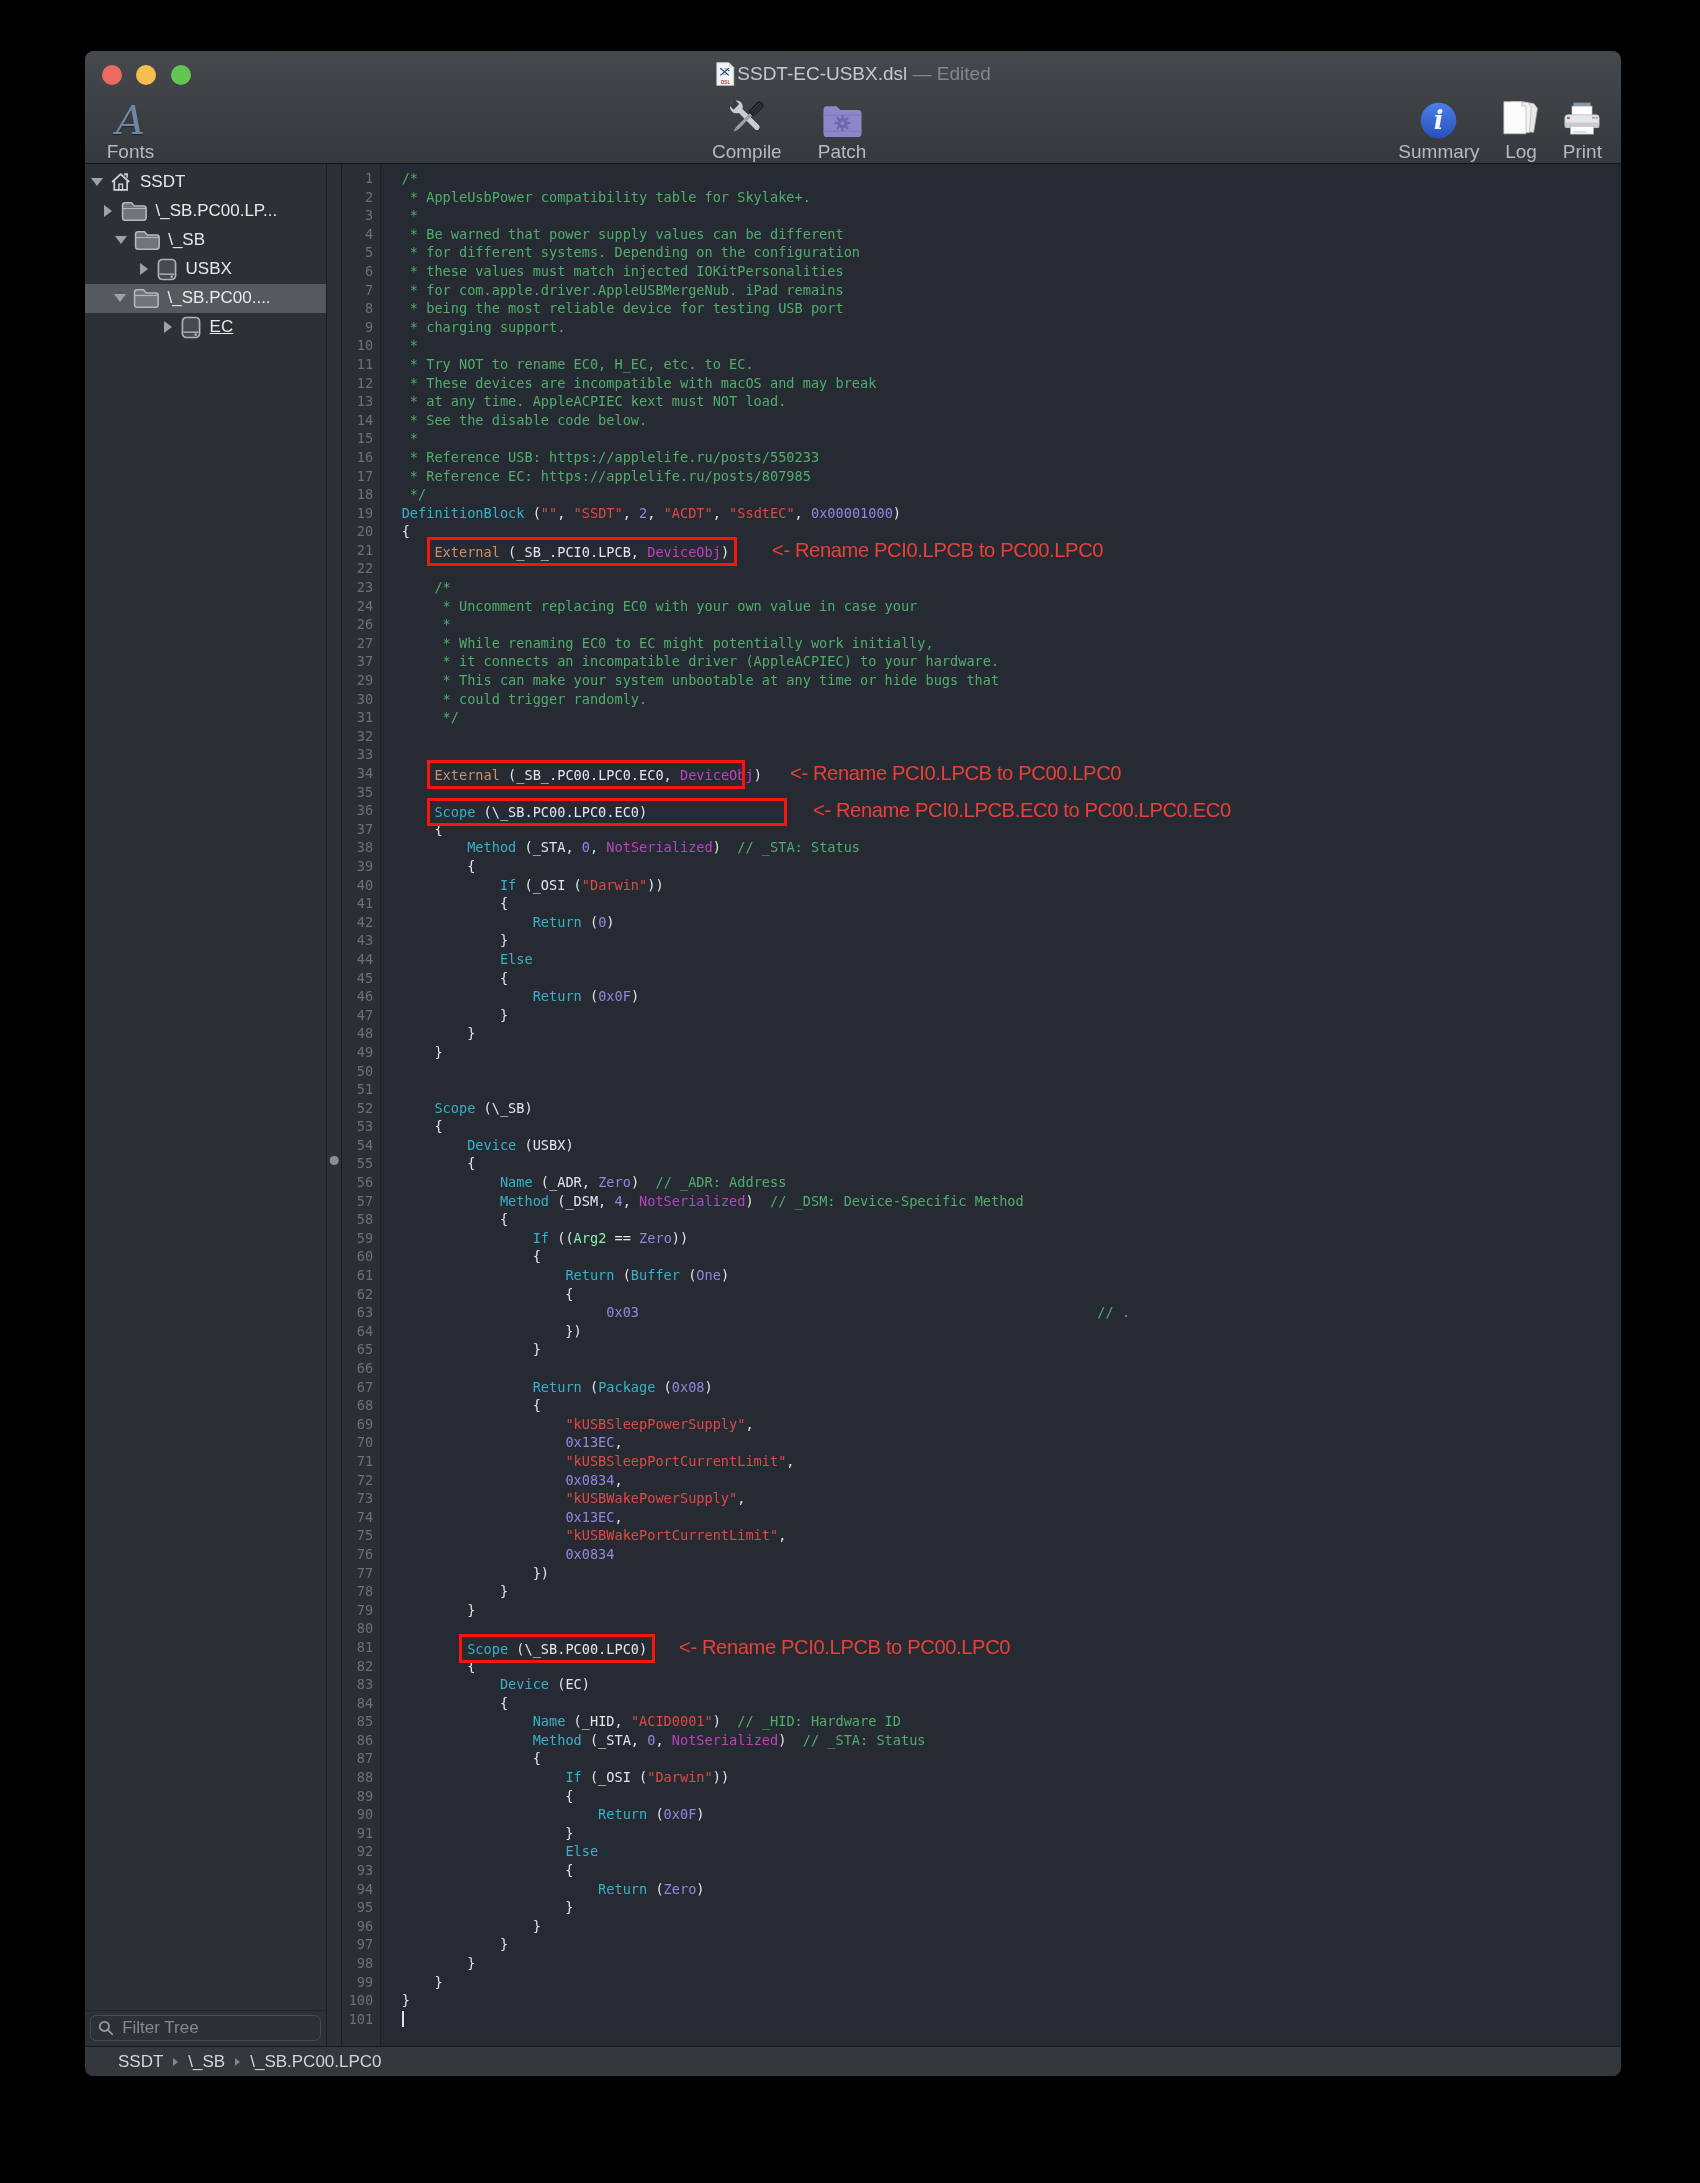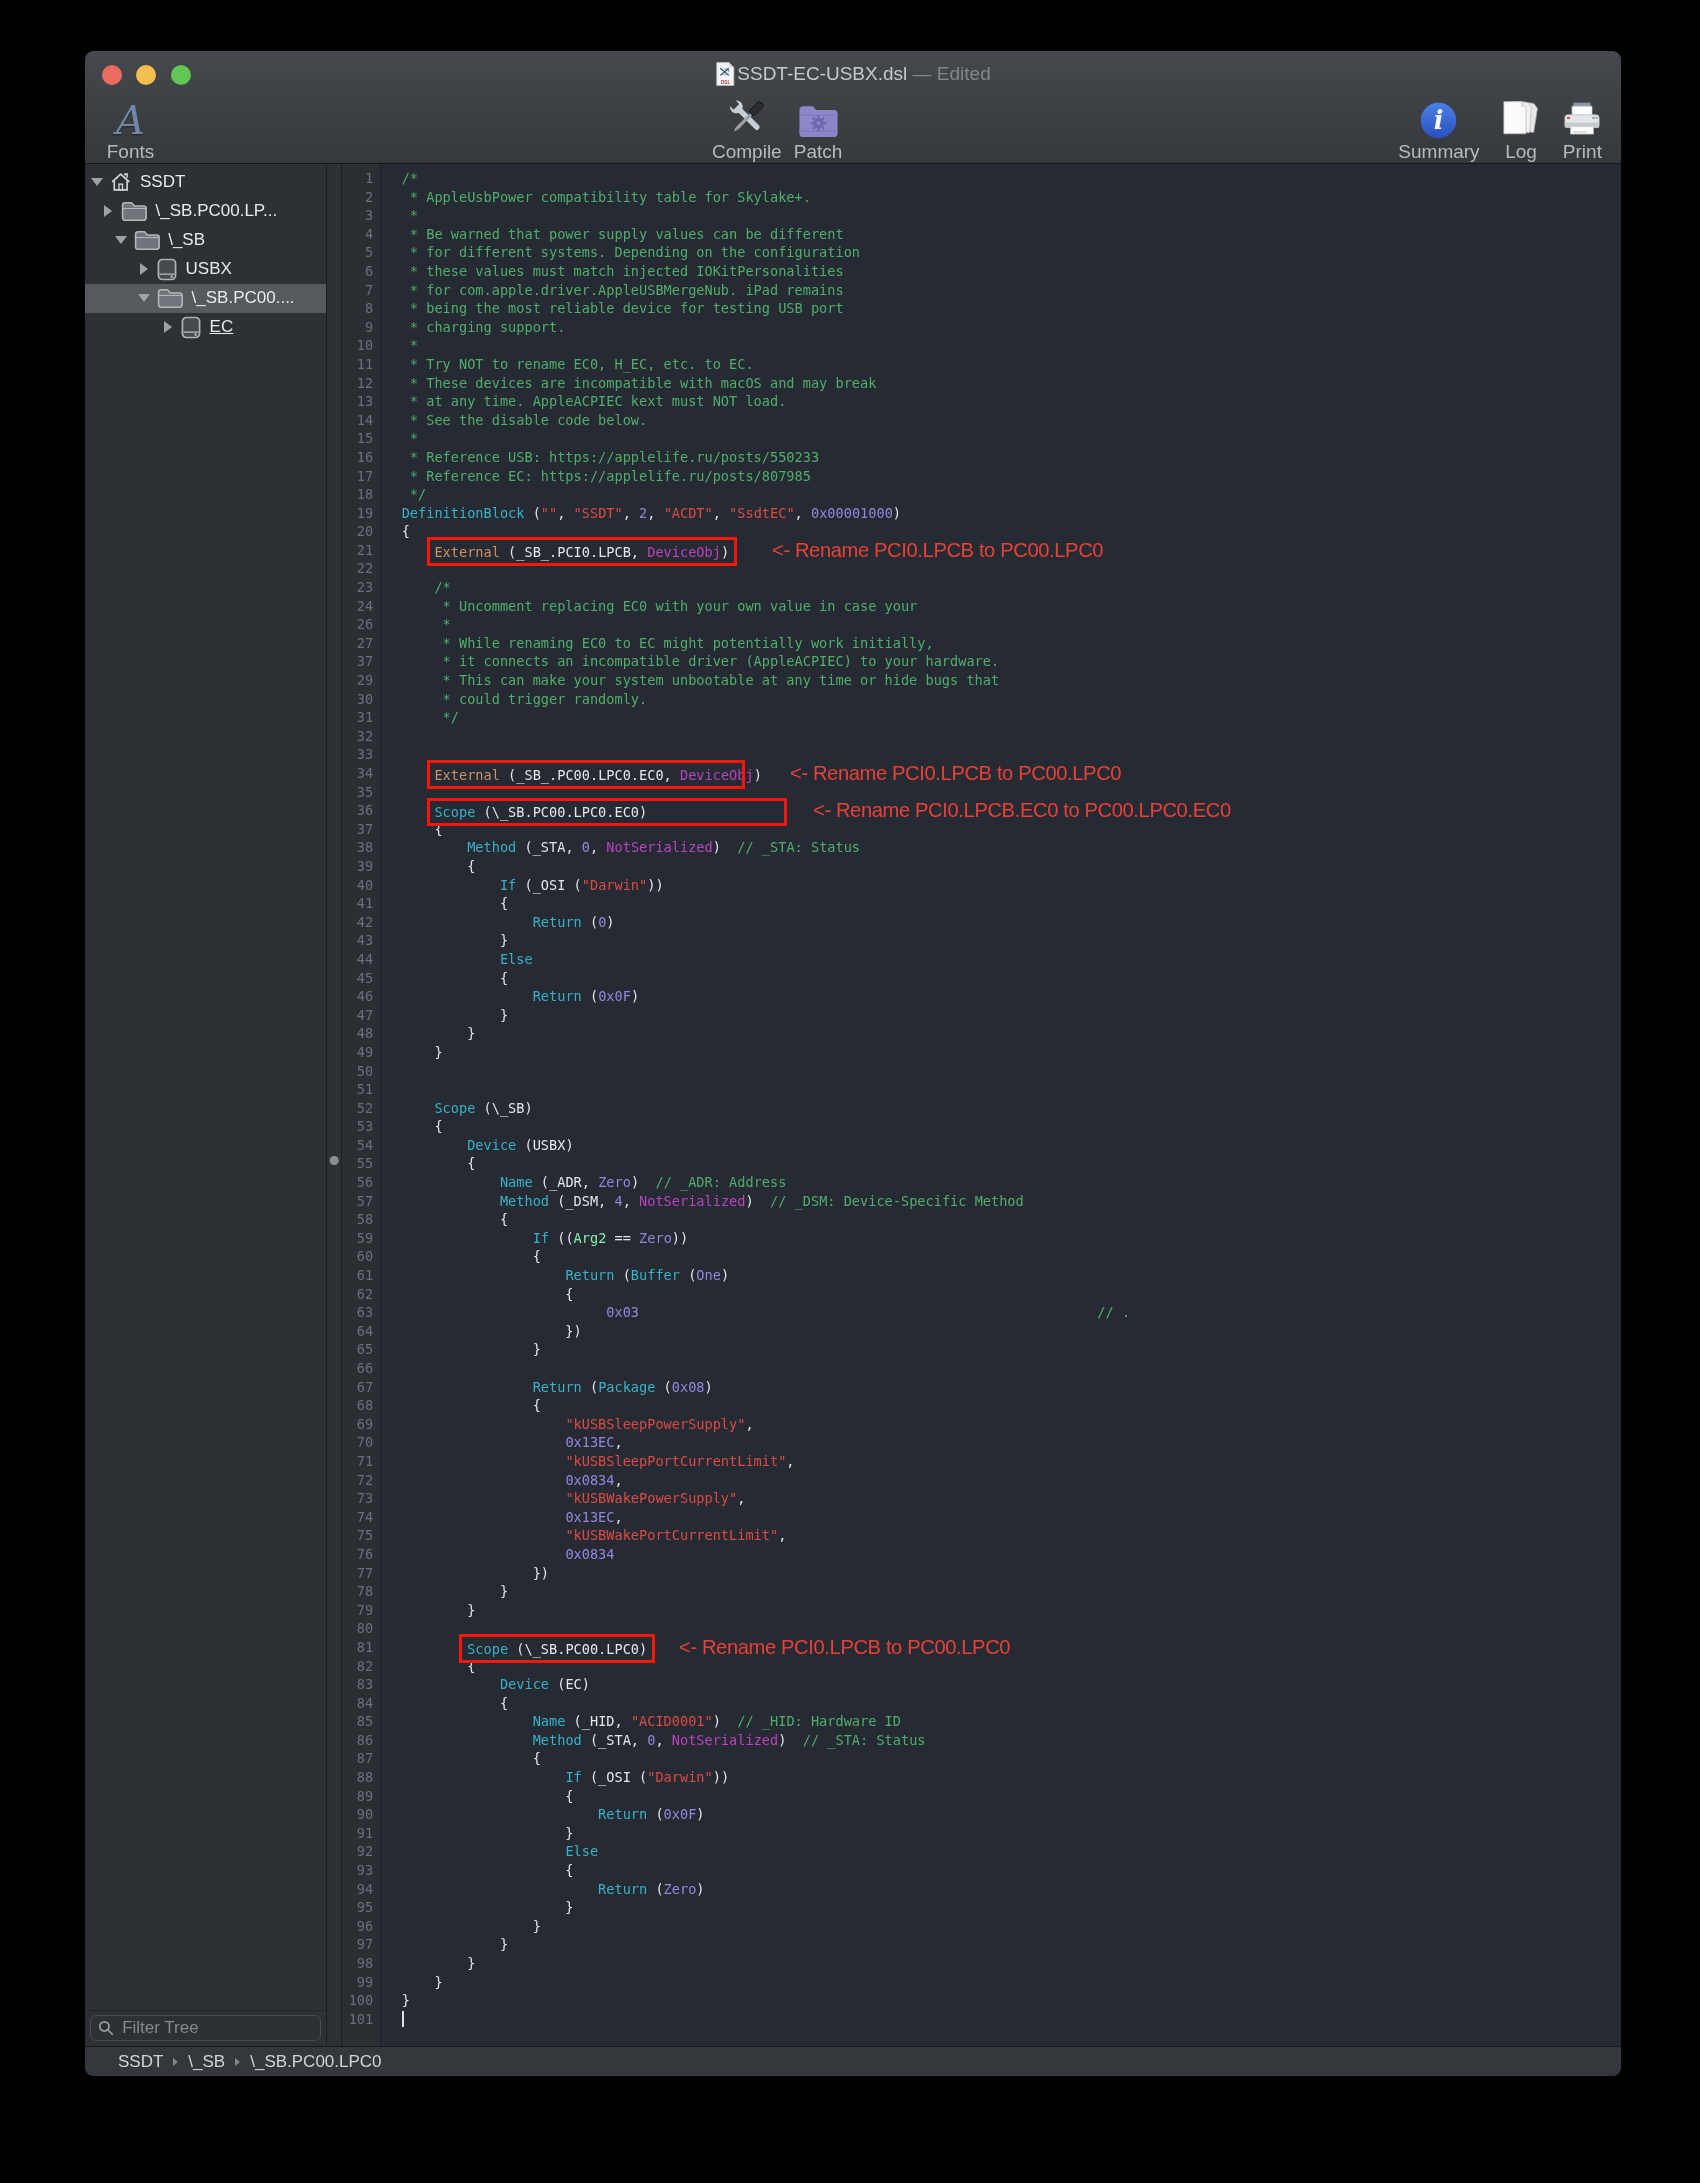--- a/index.html
+++ b/index.html
@@ -18,21 +18,21 @@
   .light.yellow{background:#f5bf4f;}
   .light.green{background:#62c554;}
   .title{position:absolute;left:50%;top:23px;transform:translate(-50%,-50%);
          display:flex;align-items:center;gap:2px;font-size:19px;color:#c6c9cc;white-space:nowrap;}
   .title .suffix{color:#84878a;}
   .toolbar{position:absolute;top:43px;left:0;right:0;height:69px;}
   .tbitem{display:flex;flex-direction:column;align-items:center;}
   .tbicon{height:44px;display:flex;align-items:flex-end;justify-content:center;}
   .tblbl{font-size:19px;color:#b7babd;margin-top:1.4px;}
   .tbleft{position:absolute;left:10px;top:1.4px;width:71px;}
-  .tbcenter{position:absolute;left:627px;top:1.4px;display:flex;gap:12px;}
+  .tbcenter{position:absolute;left:627px;top:1.4px;display:flex;gap:36px;}
   .tbright{position:absolute;right:18.6px;top:1.4px;display:flex;gap:21.4px;align-items:flex-end;}
   .fonts-a{font-family:"DejaVu Serif",serif;font-style:italic;font-size:40px;line-height:.95;
            color:#6d87a4;text-shadow:0 1.4px 1.4px rgba(0,0,0,.45);}
   
   .content{flex:1;display:flex;min-height:0;position:relative;}
   .sidebar{width:241px;flex:none;background:#2d3035;border-right:0.7px solid #1b1d20;
            display:flex;flex-direction:column;}
   .tree{flex:1;padding-top:3.6px;overflow:hidden;}
   .trow{height:29px;display:flex;align-items:center;font-size:17px;color:#e7e9eb;white-space:nowrap;}
   .trow.sel{background:#56595d;}
@@ -246,21 +246,21 @@
             </span>
             <span class="ticon">
               <svg width="20" height="23" viewBox="0 0 28 32">
                 <rect x="2" y="2" width="24" height="28" rx="5.5" fill="#46494e" stroke="#aeb1b4" stroke-width="2.4"></rect>
                 <path d="M3.5 22.5 h21" stroke="#aeb1b4" stroke-width="2"></path>
                 <circle cx="20.5" cy="26" r="1.8" fill="#aeb1b4"></circle>
               </svg>
             </span>
             <span>USBX</span>
           </div>
-          <div class="trow sel" style="padding-left: 52px;">
+          <div class="trow sel" style="padding-left: 28px;">
             <span class="disc">
               <span class="tri-down"></span>
             </span>
             <span class="ticon">
               <svg width="26" height="20" viewBox="0 0 36 28">
                 <path d="M2 6 q0-3.5 3.5-3.5 h9 l4 4.5 h13 q3.5 0 3.5 3.5 v13 q0 3.5-3.5 3.5 h-26 q-3.5 0-3.5-3.5 z" fill="#71747a" stroke="#b5b8bb" stroke-width="2.2"></path>
                 <path d="M2 10.5 h33" stroke="#b5b8bb" stroke-width="1.6"></path>
               </svg>
             </span>
             <span>\_SB.PC00....</span>

